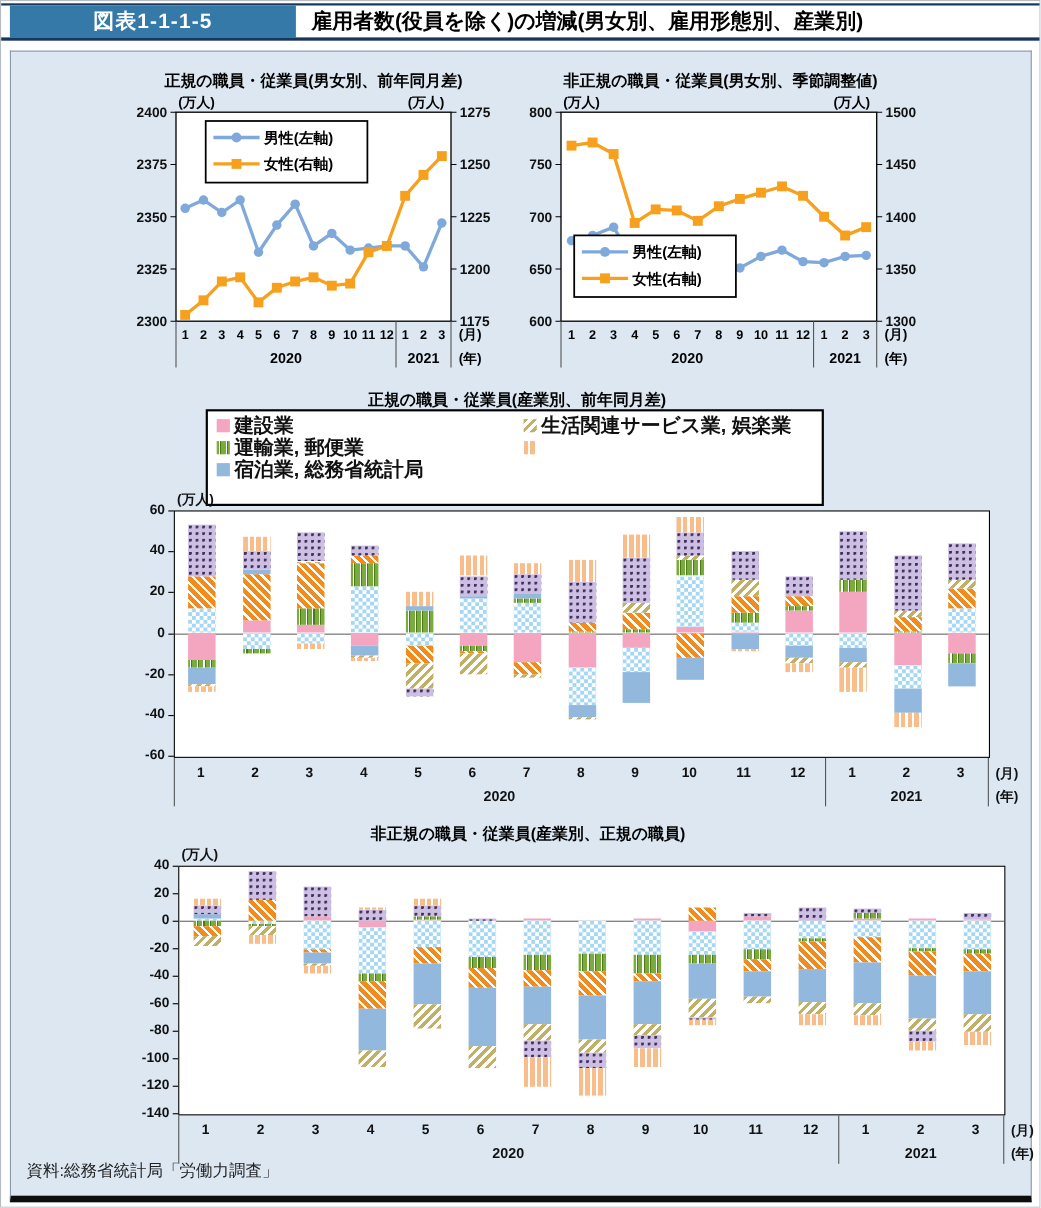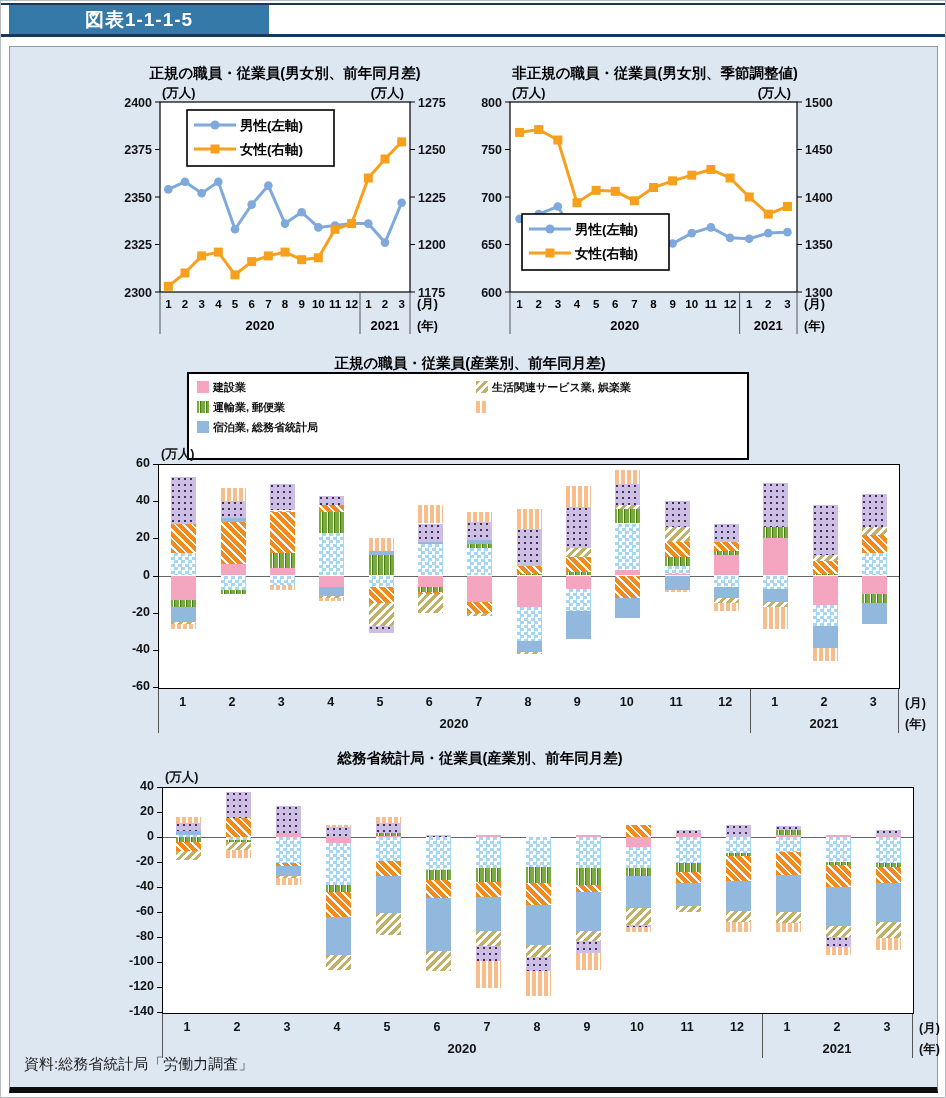--- a/index.html
+++ b/index.html
@@ -36,29 +36,30 @@
   .pat-shukuhaku{background:#92B8DE;}
   .pat-seikatsu{background:repeating-linear-gradient(135deg,#C0B068 0 3px,#fff 3px 6px);}
   .pat-iryo{background-color:#CDBFE3;background-image:radial-gradient(circle at 2px 2px,#40305A 1.3px,transparent 1.5px);background-size:6px 6px;}
   .pat-service{background:repeating-linear-gradient(90deg,#F9BD8C 0 4px,#fff 4px 6px);}
   
   .legend-box{position:absolute;left:185px;top:370px;width:562px;height:88px;background:#fff;
               border:2px solid #000;box-sizing:border-box;display:flex;}
   .legend-col{width:50%;padding:3px 0 0 8px;box-sizing:border-box;}
   .legend-item{display:flex;align-items:center;height:20px;}
   .legend-swatch{width:12px;height:12px;margin-right:4px;flex:0 0 12px;}
-  .legend-label{font-weight:bold;font-size:11px;white-space:nowrap;}
+  .legend-label{font-weight:bold;font-size:18px;white-space:nowrap;}
 </style>
 </head>
 <body>
 
 <div class="page">
 
   <div class="hdr-rule" style="top:2px;height:2px;"></div>
   <div class="hdr-tag">図表1-1-1-5</div>
+  <div class="hdr-title">雇用者数(役員を除く)の増減(男女別、雇用形態別、産業別)</div>
   <div class="hdr-rule" style="top:33px;height:3px;"></div>
 
   <div class="panel">
 
     <div class="chart-title" style="left:100px;top:17px;width:350px;">正規の職員・従業員(男女別、前年同月差)</div>
     <div class="chart-title" style="left:460px;top:17px;width:370px;">非正規の職員・従業員(男女別、季節調整値)</div>
 
     <svg id="line0" class="abs" style="left:100px;top:39px;" width="348" height="260">
         <rect x="50" y="16" width="250" height="190" fill="#fff" stroke="#000" stroke-width="1.2"></rect>
         <line x1="45" y1="16" x2="50" y2="16" stroke="#000"></line>
@@ -410,21 +411,21 @@
         <div class="xlab" style="left:756.3px;top:253px;">3</div>
         <div class="vline" style="left:56.0px;top:247px;height:44px;"></div>
         <div class="vline" style="left:648.0px;top:247px;height:44px;"></div>
         <div class="vline" style="left:796.0px;top:247px;height:44px;"></div>
         <div class="yearlab" style="left:322.0px;top:274px;">2020</div>
         <div class="yearlab" style="left:692.0px;top:274px;">2021</div>
         <div class="sfx" style="left:803px;top:253px;">(月)</div>
         <div class="sfx" style="left:803px;top:274px;">(年)</div>
       </div>
 
-    <div class="chart-title" style="left:60px;top:702px;width:820px;">総務省統計局・従業員(産業別、前年同月差)</div>
+    <div class="chart-title" style="left:60px;top:702px;width:820px;">非正規の職員・従業員(産業別、正規の職員)</div>
 
     <div class="barchart" id="bar1" style="left:92px;top:718px;width:850px;height:290px;">
         <div class="bplot" style="left:60px;top:22px;width:750px;height:225px;"></div>
         <div class="unitlab" style="left:63px;top:4px;">(万人)</div>
         <div class="ylab" style="left:10px;top:14px;">40</div>
         <div class="tick" style="left:55px;top:22px;"></div>
         <div class="ylab" style="left:10px;top:39px;">20</div>
         <div class="tick" style="left:55px;top:47px;"></div>
         <div class="ylab" style="left:10px;top:64px;">0</div>
         <div class="tick" style="left:55px;top:72px;"></div>

